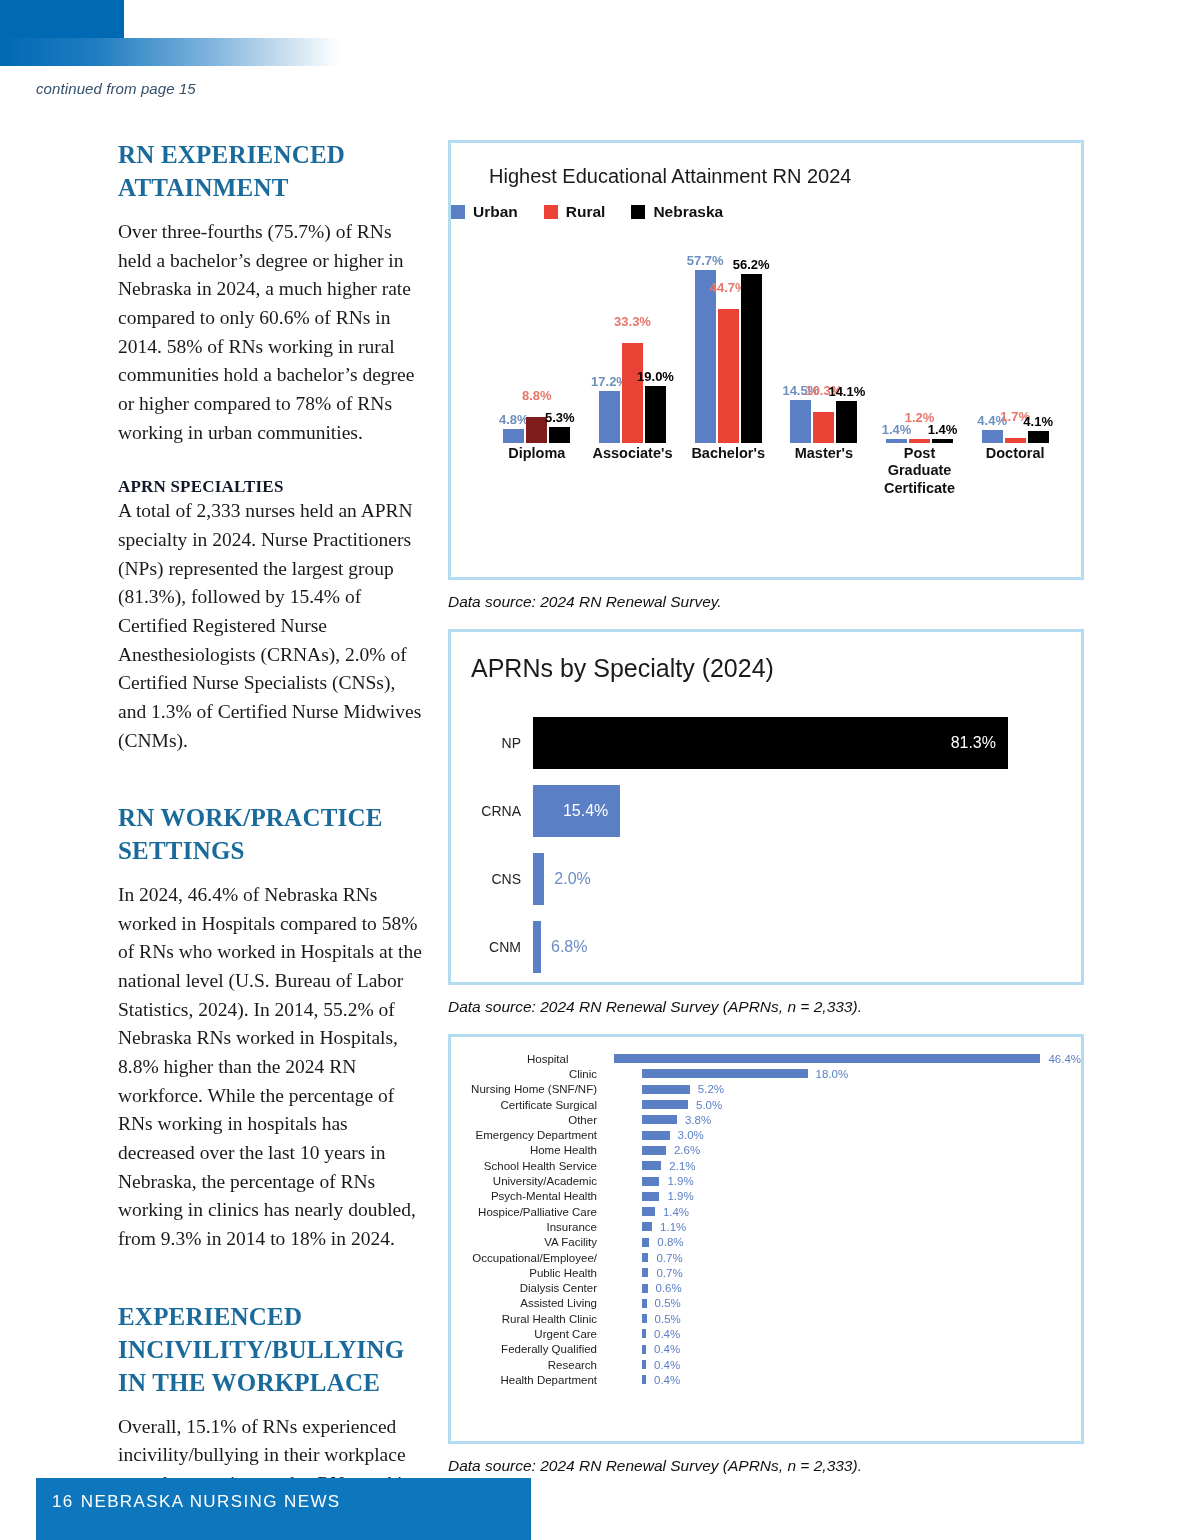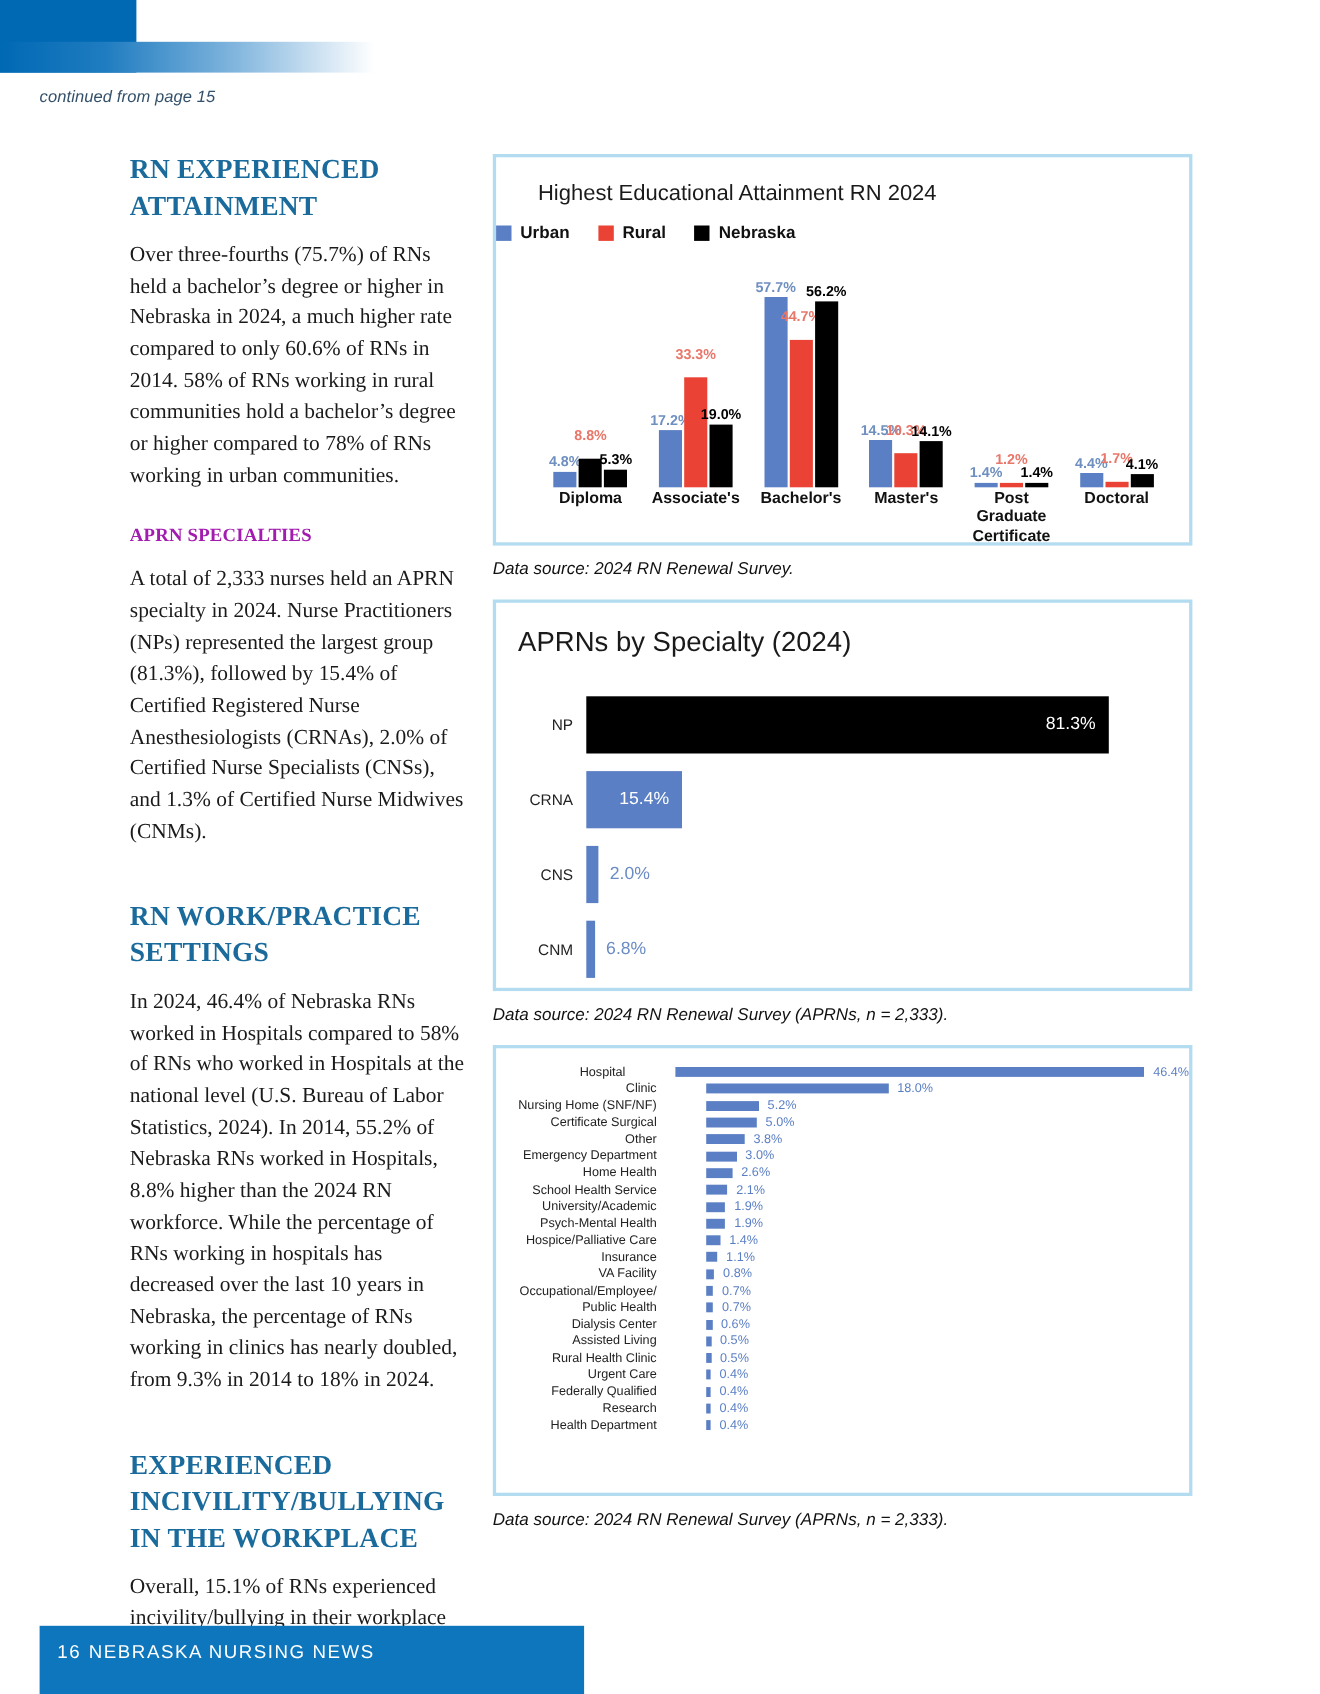--- a/index.html
+++ b/index.html
@@ -55,26 +55,25 @@
   .sec-head {
     color: #1a6b9c;
     font-family: "Liberation Serif", serif;
     font-weight: bold;
     font-size: 25px;
     line-height: 1.32;
     letter-spacing: .2px;
     margin-bottom: 14px;
   }
   .sub-head {
-    color: #a21caf;
+    color: #0f172a;
     font-family: "Liberation Serif", serif;
     font-weight: bold;
     font-size: 17px;
     letter-spacing: .2px;
-    margin-bottom: 16px;
   }
   .para {
     font-size: 19.5px;
     line-height: 1.47;
     color: #1a1a1a;
     text-align: left;
   }
   .gap-m { height: 30px; }
   .gap-l { height: 46px; }
 
@@ -92,21 +91,21 @@
   }
   .caption {
     font-family: "Liberation Sans", sans-serif;
     font-style: italic;
     font-size: 15.5px;
     color: #111;
     margin: 13px 0 18px 0;
   }
 
   
-  #fig1 { height: 356px; }
+  #fig1 { height: 440px; }
   .c1-title {
     font-family: "Liberation Sans", sans-serif;
     font-weight: 500;
     font-size: 20px;
     color: #1a1a1a;
     margin: 22px 0 0 38px;
   }
   .c1-legend {
     display: flex;
     justify-content: flex-start;
@@ -294,21 +293,21 @@
         <span class="li">
           <span class="sw" style="background: rgb(0, 0, 0);"></span>
           <span>Nebraska</span>
         </span>
       </div>
     <div class="c1-plot" id="c1-plot">
         <div class="c1-group">
           <div class="c1-bar" style="background: rgb(91, 127, 196); height: 8%;">
             <span class="c1-lbl urban">4.8%</span>
           </div>
-          <div class="c1-bar" style="background: #000000; height: 14.6667%;">
+          <div class="c1-bar" style="background: #7f1d1d; height: 14.6667%;">
             <span class="c1-lbl rural" style="margin-bottom: 14px;">8.8%</span>
           </div>
           <div class="c1-bar" style="background: rgb(0, 0, 0); height: 8.83333%;">
             <span class="c1-lbl neb">5.3%</span>
           </div>
         </div>
         <div class="c1-group">
           <div class="c1-bar" style="background: rgb(91, 127, 196); height: 28.6667%;">
             <span class="c1-lbl urban">17.2%</span>
           </div>

